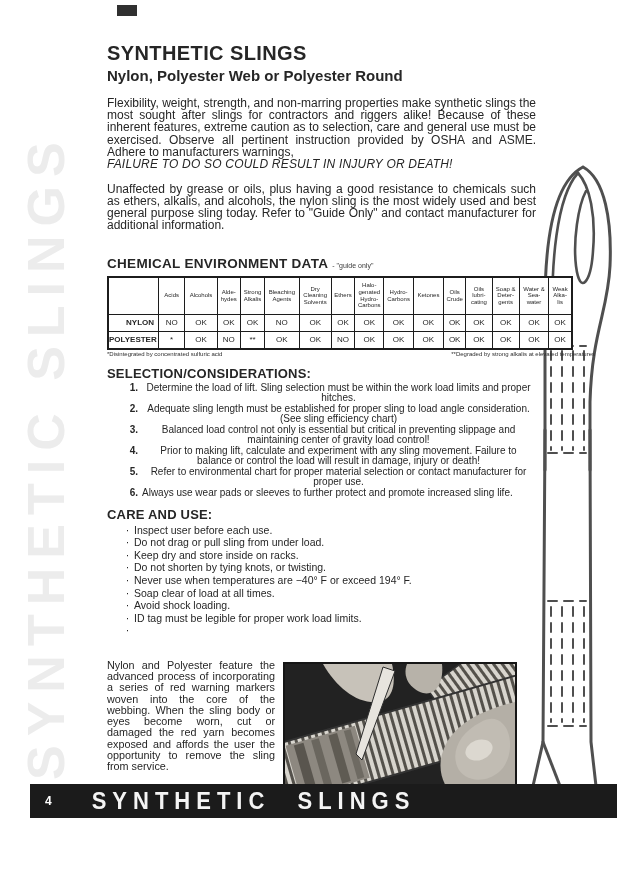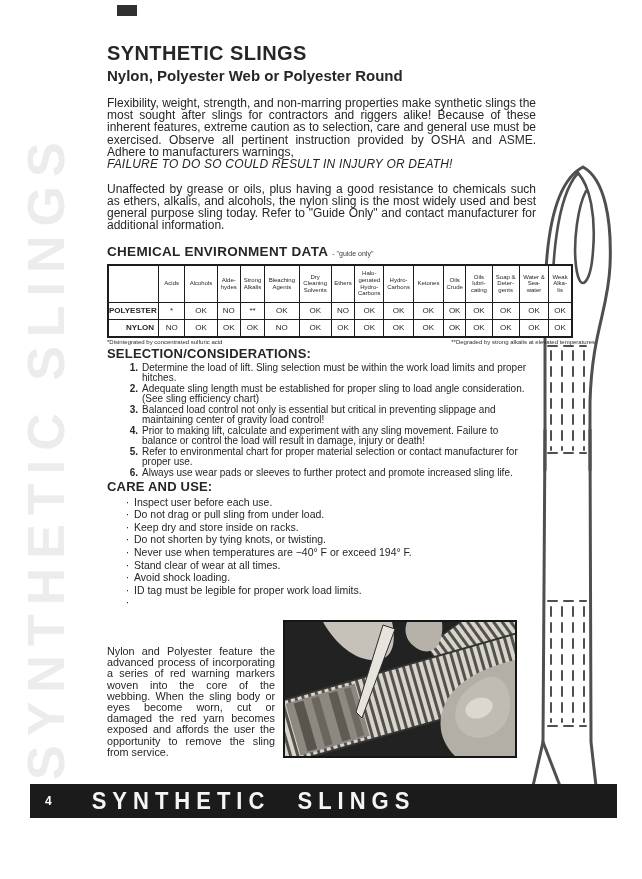--- a/index.html
+++ b/index.html
@@ -24,41 +24,41 @@
   .content{position:absolute;left:107px;top:42px;width:470px;z-index:2;}
   .content p{margin:0;}
   h1.title{margin:0;font-size:20px;font-weight:800;letter-spacing:.4px;}
   h2.subtitle{margin:2px 0 0 0;font-size:15px;font-weight:800;}
   .bodytext{width:429px;font-size:12px;line-height:1.02;text-align:justify;}
   .p1{margin-top:13px !important;}
   .spread{width:429px;font-size:12px;line-height:1.02;text-align:justify;text-align-last:justify;}
   .warn{width:429px;font-size:12px;line-height:1.05;font-style:italic;letter-spacing:.2px;}
   .p2{margin-top:12px !important;}
 
-  .chem-head{margin-top:12px;display:flex;align-items:baseline;text-align:center;}
+  .chem-head{margin-top:24px;display:flex;align-items:baseline;text-align:center;}
   .chem-head .h{font-size:13.5px;font-weight:800;letter-spacing:.3px;}
   .chem-head .note{font-size:7px;margin-left:4px;color:#3a3a3a;}
 
   table.chem{border-collapse:collapse;table-layout:fixed;width:466px;margin-top:5px;
     background:#ffffff;border:2px solid #1c1c1c;}
   table.chem th,table.chem td{border:1px solid #1c1c1c;padding:0;text-align:center;vertical-align:middle;}
   table.chem thead th{height:36px;font-size:6px;font-weight:400;line-height:1.12;white-space:pre-line;}
   table.chem tbody td{height:16px;font-size:8px;}
   table.chem th.lbl{font-size:8px;font-weight:700;text-align:right;padding-right:4px;}
   .footnotes{width:488px;display:flex;justify-content:space-between;font-size:6px;color:#2e2e2e;margin-top:1px;}
 
-  h3.sec{margin:1px 0 2px 0;font-size:13px;font-weight:800;letter-spacing:.2px;}
+  h3.sec{margin:9px 0 2px 0;font-size:13px;font-weight:800;letter-spacing:.2px;}
   ol.sel,ul.care{list-style:none;margin:0;padding:0 0 0 16px;}
   ol.sel li{display:flex;width:412px;font-size:10px;line-height:1.0;margin-bottom:1px;}
   ol.sel .num{flex:none;width:15px;text-align:right;font-weight:700;margin-right:4px;}
-  ol.sel .txt{text-align:left;}
+  ol.sel .txt{text-align:center;}
   ul.care li{display:flex;width:412px;font-size:10.5px;line-height:1.2;}
   ul.care .b{flex:none;width:9px;text-align:center;margin-right:2px;}
 
-  .bottom-row{display:flex;margin-top:9px;width:470px;align-items:flex-end;}
+  .bottom-row{display:flex;margin-top:23px;width:470px;}
   .closing{width:168px;font-size:10.8px;line-height:1.04;text-align:justify;}
   .photo-svg{flex:none;width:230px;height:134px;border:2px solid #161616;margin-left:8px;margin-top:2px;background:#232323;}
 
   .footer-bar{position:absolute;left:30px;top:784px;width:587px;height:34px;background:#1b1b1b;
     display:flex;align-items:center;z-index:5;}
   .pnum{color:#ffffff;font-weight:700;font-size:12px;margin-left:15px;}
   .ftitle{color:#f4f4f4;font-weight:900;font-size:22px;letter-spacing:6px;word-spacing:15px;
     margin-left:40px;transform:scaleY(1.12);transform-origin:center;}
 </style>
 </head>
@@ -166,46 +166,46 @@
           <th>Water &amp;
 Sea-
 water</th>
           <th>Weak
 Alka-
 lis</th>
         </tr>
       </thead>
       <tbody>
         <tr>
+          <th class="lbl">NYLON</th>
+          <td>NO</td>
+          <td>OK</td>
+          <td>OK</td>
+          <td>OK</td>
+          <td>NO</td>
+          <td>OK</td>
+          <td>OK</td>
+          <td>OK</td>
+          <td>OK</td>
+          <td>OK</td>
+          <td>OK</td>
+          <td>OK</td>
+          <td>OK</td>
+          <td>OK</td>
+          <td>OK</td>
+        </tr>
+        <tr>
           <th class="lbl">POLYESTER</th>
           <td>*</td>
           <td>OK</td>
           <td>NO</td>
           <td>**</td>
           <td>OK</td>
           <td>OK</td>
           <td>NO</td>
-          <td>OK</td>
-          <td>OK</td>
-          <td>OK</td>
-          <td>OK</td>
-          <td>OK</td>
-          <td>OK</td>
-          <td>OK</td>
-          <td>OK</td>
-        </tr>
-        <tr>
-          <th class="lbl">NYLON</th>
-          <td>NO</td>
-          <td>OK</td>
-          <td>OK</td>
-          <td>OK</td>
-          <td>NO</td>
-          <td>OK</td>
-          <td>OK</td>
           <td>OK</td>
           <td>OK</td>
           <td>OK</td>
           <td>OK</td>
           <td>OK</td>
           <td>OK</td>
           <td>OK</td>
           <td>OK</td>
         </tr>
       </tbody>
@@ -260,21 +260,21 @@
       <li>
           <span class="b">·</span>
           <span>Do not shorten by tying knots, or twisting.</span>
         </li>
       <li>
           <span class="b">·</span>
           <span>Never use when temperatures are −40° F or exceed 194° F.</span>
         </li>
       <li>
           <span class="b">·</span>
-          <span>Stand clear of wear at all times.</span>
+          <span>Soap clear of load at all times.</span>
         </li>
       <li>
           <span class="b">·</span>
           <span>Avoid shock loading.</span>
         </li>
       <li>
           <span class="b">·</span>
           <span>ID tag must be legible for proper work load limits.</span>
         </li>
       <li>

